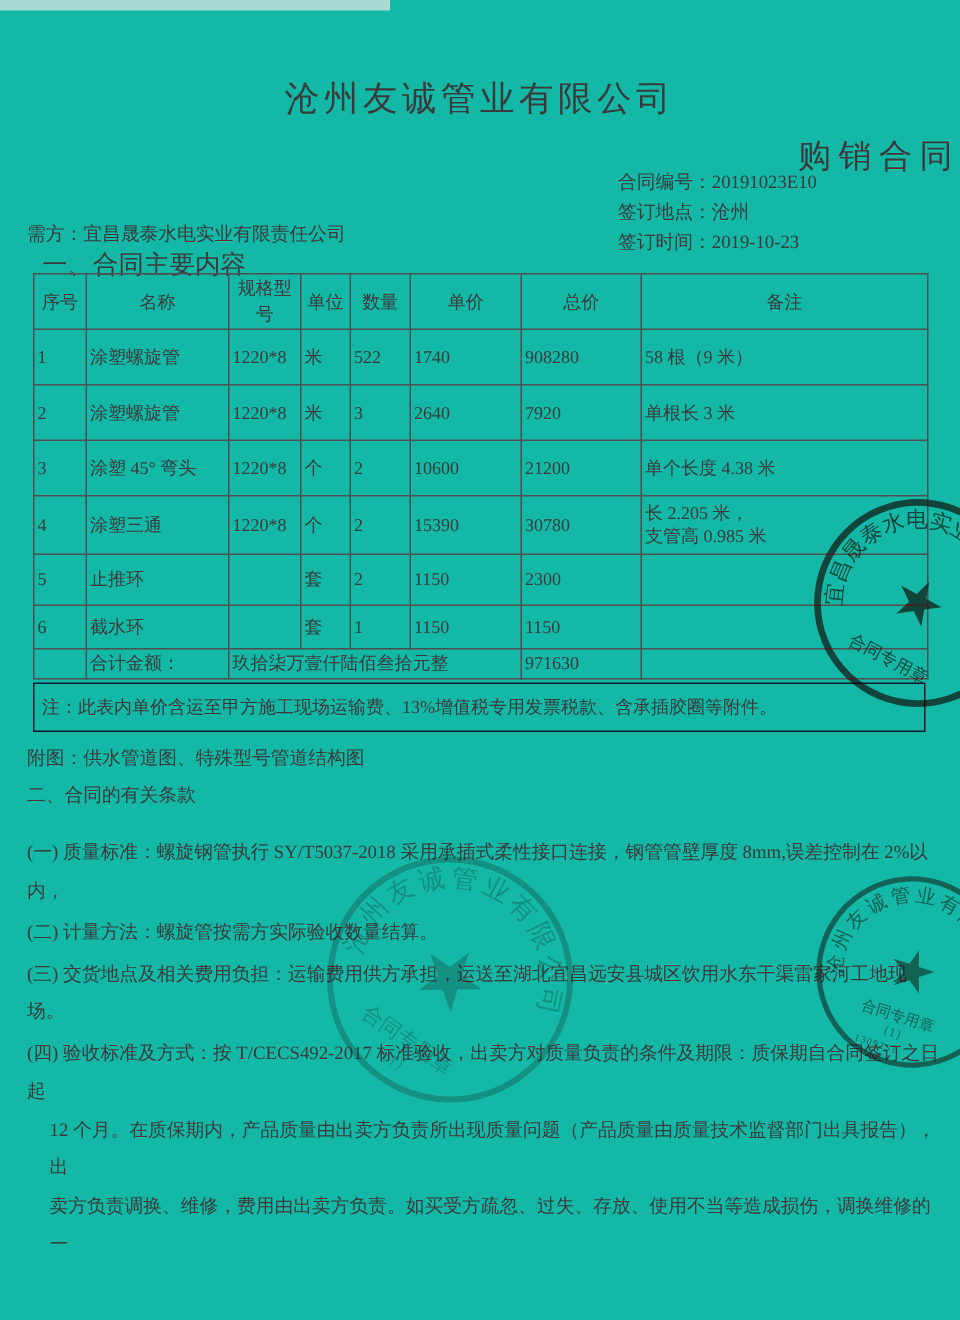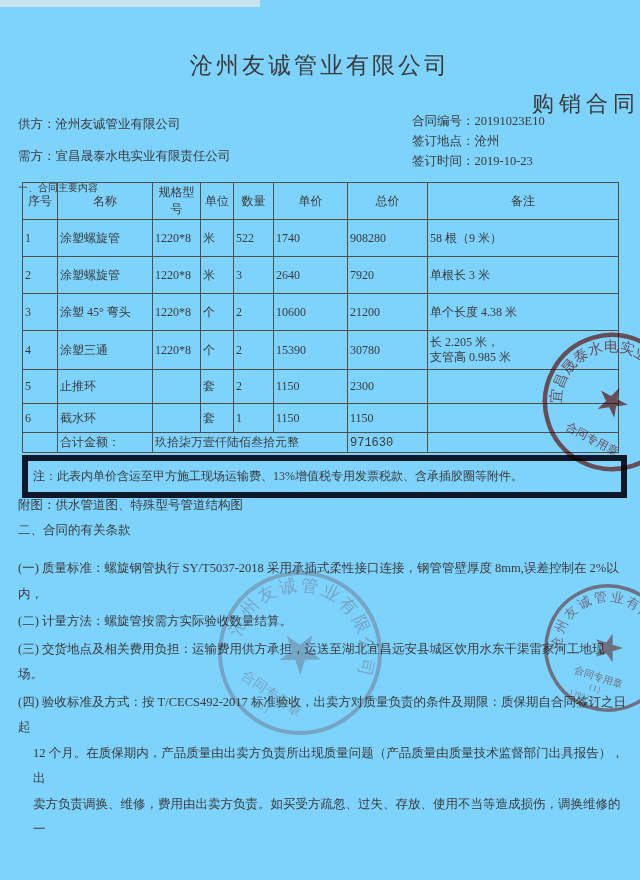--- a/index.html
+++ b/index.html
@@ -1,36 +1,36 @@
 <!DOCTYPE html>
 <html><head>
 <meta charset="utf-8">
 <style>
   html,body{margin:0;padding:0;background:#9a9a9a;}
   .page{
-    position:relative;width:640px;height:880px;background:#7dd3fc;overflow:hidden;
+    position:relative;width:640px;height:880px;background:#14b8a6;overflow:hidden;
     font-family:"Liberation Serif","DejaVu Serif",serif;color:#3a3a3a;margin:0 auto;
   }
   .scan-edge{position:absolute;top:0;left:0;width:260px;height:7px;background:#e9e9e7;opacity:.7;}
   .company-title{position:absolute;top:50px;left:0;right:0;text-align:center;font-size:23px;letter-spacing:3px;}
   .doc-title{position:absolute;top:89px;left:0;right:0;text-align:right;font-size:22px;letter-spacing:5px;}
   .supplier-line{position:absolute;left:18px;top:116px;font-size:12.5px;}
   .buyer-line{position:absolute;left:18px;top:148px;font-size:12.5px;}
   .meta-block{position:absolute;left:412px;top:111px;font-size:12.5px;line-height:20px;}
-  .sec1-heading{position:absolute;left:18px;top:165px;font-size:10px;margin-top:16px;}
+  .sec1-heading{position:absolute;left:28px;top:165px;font-size:17px;}
   table.items{
     position:absolute;left:22px;top:182px;width:596px;border-collapse:collapse;table-layout:fixed;
     font-size:12px;
   }
   table.items th,table.items td{border:1px solid #4f4f4f;font-weight:normal;padding:1px 2px;overflow:hidden;}
   tr.hrow{height:30px;} tr.r1{height:37px;} tr.r2{height:37px;} tr.r3{height:37px;}
-  tr.r4{height:39px;} tr.r5{height:34px;} tr.r6{height:29px;} tr.rt{height:20px;font-family:Liberation Mono, monospace;}
+  tr.r4{height:39px;} tr.r5{height:34px;} tr.r6{height:29px;} tr.rt{height:20px;}
   td.remark{white-space:pre-line;line-height:15px;}
   .note-box{
-    position:absolute;left:22px;top:455px;width:588px;height:31px;border:6px solid #0f172a;
+    position:absolute;left:22px;top:455px;width:588px;height:31px;border:1px solid #0f172a;
     font-size:12px;display:flex;align-items:center;padding-left:5px;
   }
   .attachment-line{position:absolute;left:18px;top:497px;font-size:12.5px;}
   .sec2-heading{position:absolute;left:18px;top:522px;font-size:12.5px;}
   .clauses{position:absolute;left:18px;top:540px;width:608px;font-size:12.5px;line-height:25.5px;}
   .clause{margin-top:2px;}
   .clause:first-child{margin-top:16px;}
   .ln.ind{padding-left:15px;}
   .stamp{position:absolute;mix-blend-mode:multiply;pointer-events:none;}
   .stamp text{font-family:"Liberation Serif","DejaVu Serif",serif;}
@@ -41,21 +41,20 @@
 </style>
 </head>
 <body>
 
 <div class="page">
   <div class="scan-edge"></div>
 
   <div class="company-title">沧州友诚管业有限公司</div>
   <div class="doc-title">购销合同</div>
 
-  <div class="supplier-line"><span>供方：</span><span>沧州友诚管业有限公司</span></div>
   <div class="buyer-line"><span>需方：</span><span>宜昌晟泰水电实业有限责任公司</span></div>
 
   <div class="meta-block">
     <div><span>合同编号：</span><span>20191023E10</span></div>
     <div><span>签订地点：</span><span>沧州</span></div>
     <div><span>签订时间：</span><span>2019-10-23</span></div>
   </div>
 
   <div class="sec1-heading">一、合同主要内容</div>
 

